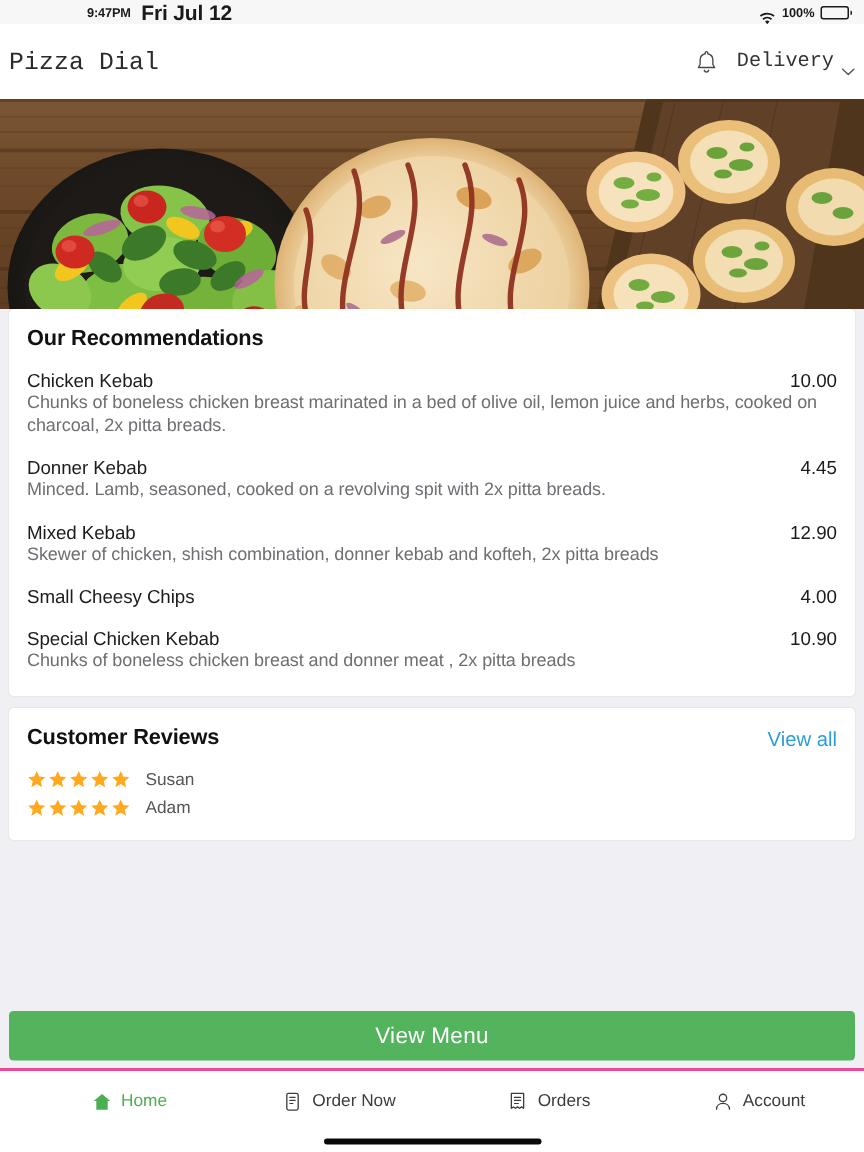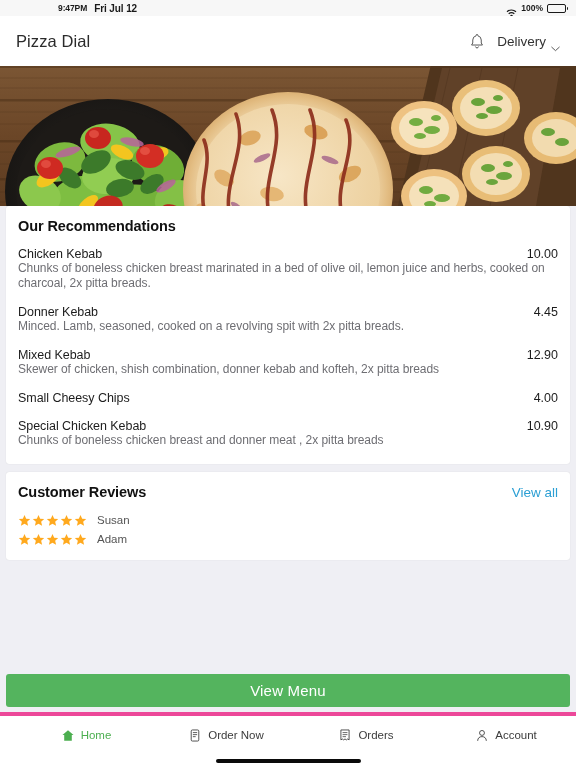--- a/index.html
+++ b/index.html
@@ -12,39 +12,40 @@
   .screen { position: relative; width: 576px; height: 768px; background: #efeff4; display: flex; flex-direction: column; }
 
   
   .statusbar {
     height: 16px; background: #f7f7f7;
     display: flex; align-items: center; justify-content: space-between;
     padding: 0 10px; flex: 0 0 16px;
   }
   .sb-left { display: flex; align-items: center; gap: 7px; margin-left: 48px; }
   .sb-time { font-size: 8.5px; font-weight: bold; color: #1a1a1a; letter-spacing: -0.1px; }
-  .sb-date { font-size: 10px; font-weight: bold; color: #1a1a1a; letter-spacing: -0.1px; }
+  .sb-date { font-size: 14px; font-weight: bold; color: #1a1a1a; letter-spacing: -0.1px; }
   .sb-right { display: flex; align-items: center; gap: 4px; }
   .sb-batt-text { font-size: 8.5px; font-weight: bold; color: #1a1a1a; }
   .wifi-ico { width: 11px; height: 9px; display: block; }
   .batt {
     width: 19px; height: 9px; border: 1px solid #1a1a1a; border-radius: 2px;
     position: relative; padding: 1px;
   }
   .batt::after {
     content: ""; position: absolute; right: -3px; top: 2.5px;
     width: 1.5px; height: 3px; background: #1a1a1a; border-radius: 0 1px 1px 0;
   }
   .batt-fill { width: 100%; height: 100%; background: #1a1a1a; border-radius: 1px; }
 
   
   .appbar {
     height: 50px; background: #ffffff; flex: 0 0 50px;
     display: flex; align-items: center; justify-content: space-between;
-    padding: 0 16px;
+    padding: 0 6px;
+    font-family: Liberation Mono, monospace;
   }
   .app-title { font-size: 16.5px; color: #2b2b2b; font-weight: 400; letter-spacing: 0.1px; }
   .appbar-right { display: flex; align-items: center; gap: 12px; }
   .bell-ico { width: 16px; height: 17px; display: block; }
   .delivery-wrap { display: flex; align-items: center; gap: 5px; cursor: pointer; }
   .delivery-label { font-size: 13.5px; color: #333; }
   .chev { width: 9px; height: 6px; display: block; }
 
   
   .hero { height: 140px; flex: 0 0 140px; position: relative; overflow: hidden; background: #6b4a2f; }
@@ -86,21 +87,21 @@
   .cta {
     height: 33px; background: #54b45e; border-radius: 3px;
     display: flex; align-items: center; justify-content: center;
     cursor: pointer; border: none; width: 100%;
   }
   .cta-label { color: #ffffff; font-size: 15px; letter-spacing: 0.2px; }
 
   .tabbar {
     height: 42px; background: #ffffff;
     display: flex; align-items: center;
-    border-top: 4px solid #ec4899;
+    border-top: 2px solid #ec4899;
     padding-left: 16px;
   }
   .tab { flex: 1; display: flex; align-items: center; justify-content: center; gap: 6px; cursor: pointer; }
   .tab-ico { width: 14px; height: 15px; display: block; }
   .tab-label { font-size: 11.5px; color: #3c3c3c; }
   .tab.active .tab-label { color: #4caf50; }
 
   .homebar-wrap { height: 14px; background: #ffffff; display: flex; align-items: center; justify-content: center; }
   .homebar { width: 145px; height: 4px; background: #0a0a0a; border-radius: 3px; }
 </style>

